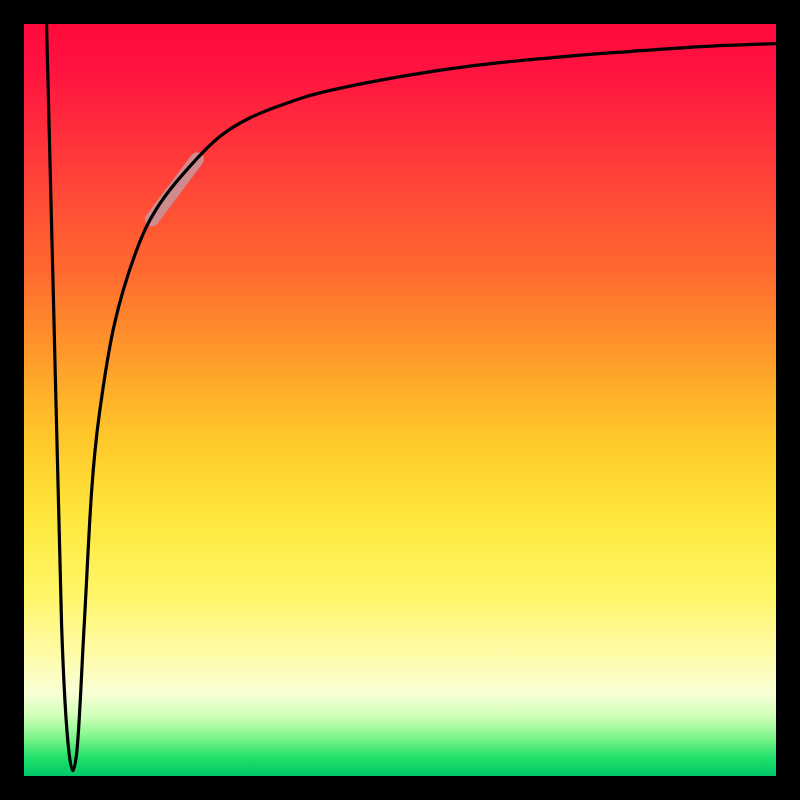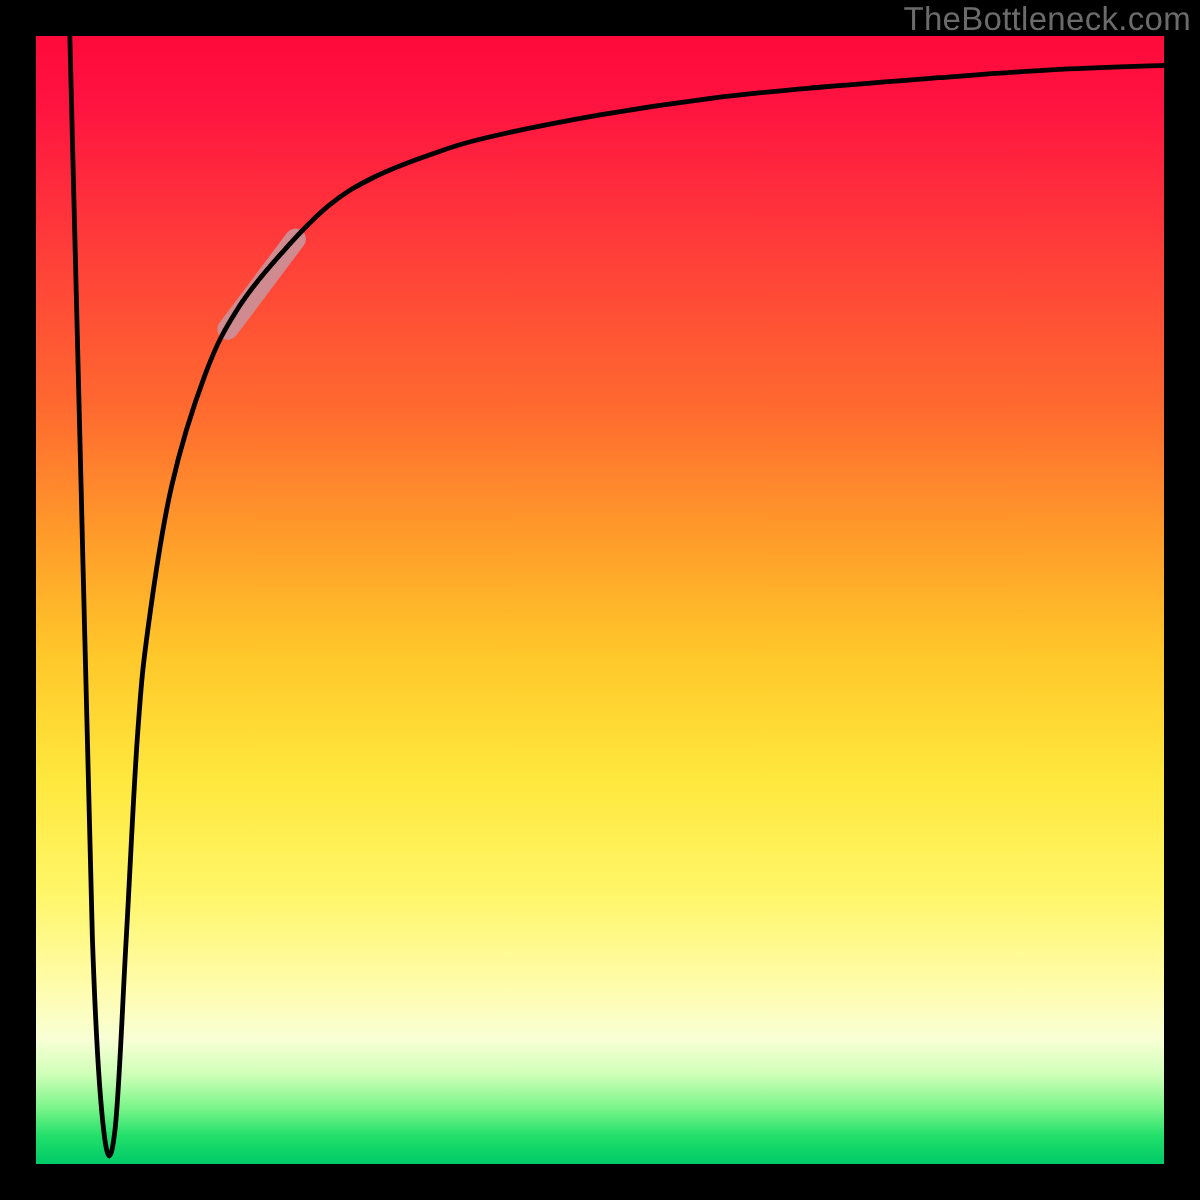--- a/index.html
+++ b/index.html
@@ -68,15 +68,14 @@
 
     <svg class="curve" viewBox="0 0 752 752" preserveAspectRatio="none">
 
       <path d="M 127.84 195.52 L 172.96 135.36" id="marker-path" fill="none" stroke="#cf8b8f" stroke-width="14" stroke-linecap="round"></path>
 
       <path d="M 22.56 0.00 C 23.91 54.14, 27.37 192.51, 30.08 300.80 C 32.79 409.09, 34.89 524.44, 37.60 601.60 C 40.31 678.76, 42.41 706.43, 45.12 729.44 C 47.83 752.45, 49.93 752.45, 52.64 729.44 C 55.35 706.43, 57.45 648.98, 60.16 601.60 C 62.87 554.22, 64.97 504.14, 67.68 466.24 C 70.39 428.34, 71.14 420.82, 75.20 391.04 C 79.26 361.26, 83.47 330.58, 90.24 300.80 C 97.01 271.02, 104.68 247.26, 112.80 225.60 C 120.92 203.94, 125.88 195.37, 135.36 180.48 C 144.84 165.59, 154.61 155.06, 165.44 142.88 C 176.27 130.70, 184.69 121.60, 195.52 112.80 C 206.35 104.00, 213.42 100.09, 225.60 94.00 C 237.78 87.91, 249.66 83.70, 263.20 78.96 C 276.74 74.22, 280.50 72.42, 300.80 67.68 C 321.10 62.94, 348.93 57.38, 376.00 52.64 C 403.07 47.90, 424.13 44.74, 451.20 41.36 C 478.27 37.98, 499.33 36.28, 526.40 33.84 C 553.47 31.40, 574.53 29.85, 601.60 27.82 C 628.67 25.79, 649.73 24.05, 676.80 22.56 C 703.87 21.07, 738.46 20.09, 752.00 19.55" id="curve-path" fill="none" stroke="#000000" stroke-width="3.2" stroke-linecap="round" stroke-linejoin="round"></path>
     </svg>
 
   </div>
 
-  <div class="watermark">TheBottleneck.com</div>
 
 </div>
 
 </body></html>

